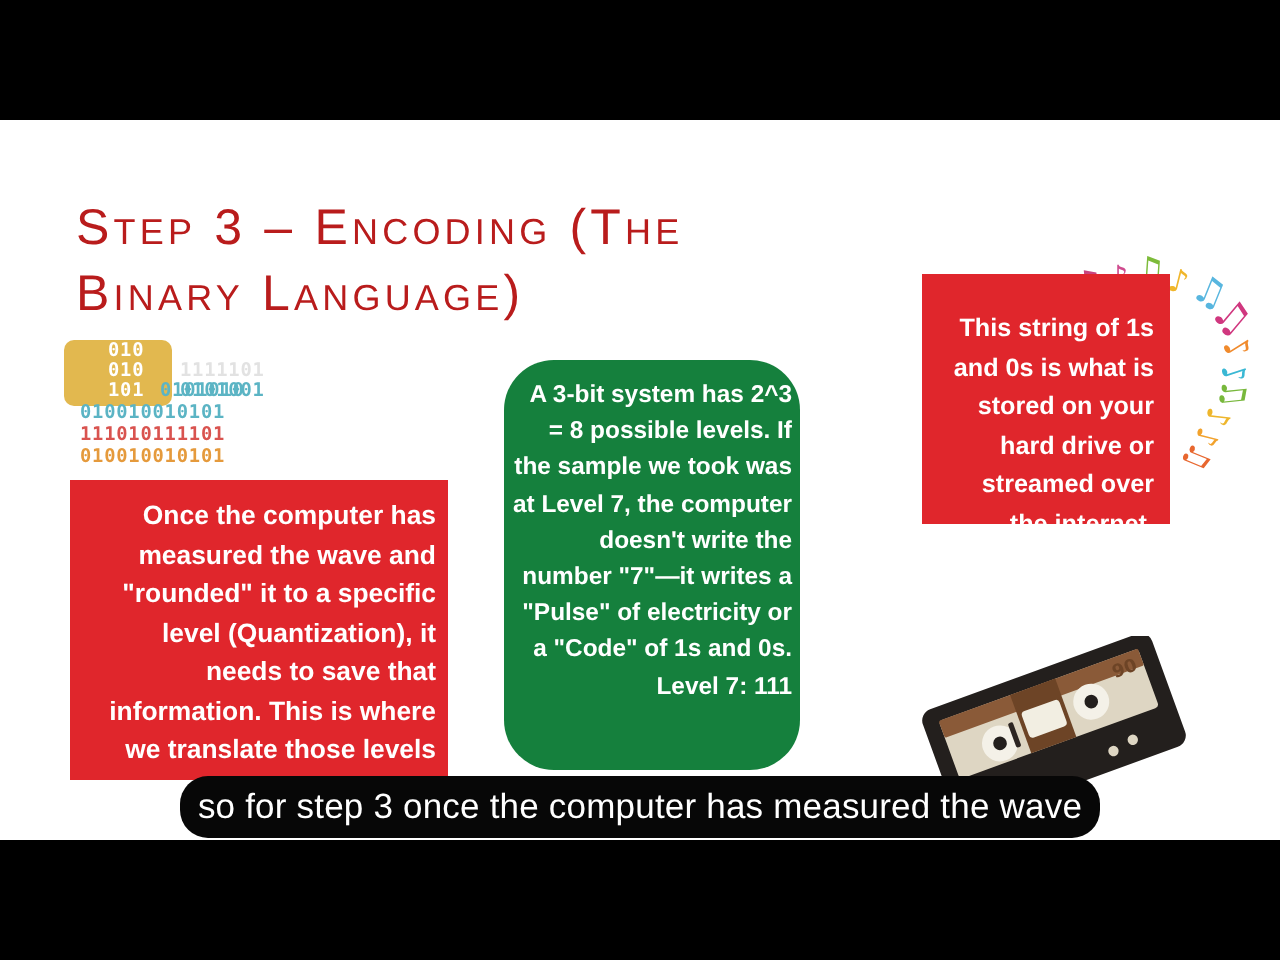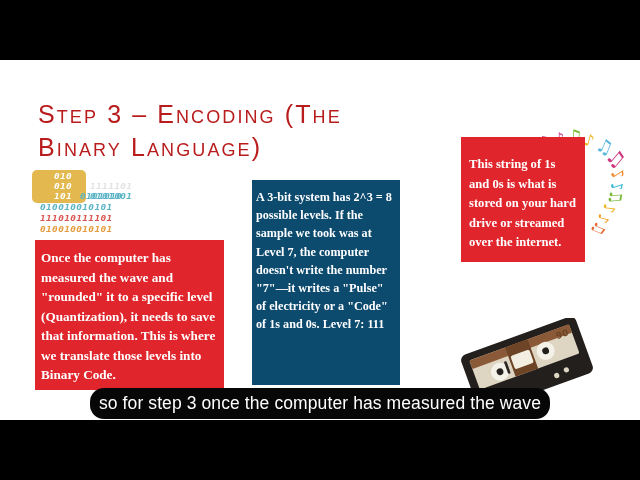--- a/index.html
+++ b/index.html
@@ -56,23 +56,23 @@
     font-family: "Liberation Sans", sans-serif;
     white-space: pre-line;
   }
 
   
   .red-box {
     position: absolute;
     background: #e0262c;
     color: #ffffff;
     font-weight: bold;
-    text-align: left;
+    text-align: right;
     box-sizing: border-box;
-    font-family: Liberation Serif, serif;
+    font-family: Liberation Sans, sans-serif;
   }
   #box-left {
     left: 35px;
     top: 180px;
     width: 189px;
     height: 150px;
     padding: 8px 6px 0 6px;
     font-size: 13.2px;
     line-height: 19.5px;
     z-index: 10;
@@ -117,21 +117,20 @@
     border-radius: 5px;
   }
   .bin-row {
     position: absolute;
     font-family: "DejaVu Sans Mono", monospace;
     font-size: 9.4px;
     font-weight: bold;
     letter-spacing: 0.4px;
     white-space: pre;
     line-height: 10.2px;
-    font-style: italic;
   }
   #chip-digits {
     left: 22px;
     top: 3px;
     color: #ffffff;
     z-index: 3;
   }
 
   
   #music-notes {
@@ -246,21 +245,21 @@
           <circle cx="99" cy="67" r="2.6" fill="#ded6c3"></circle>
           <circle cx="110" cy="65" r="2.6" fill="#ded6c3"></circle>
           <text x="31" y="68" font-family="DejaVu Sans, sans-serif" font-size="9" font-weight="bold" fill="#ded6c3">B</text>
           <text x="112" y="33" font-family="DejaVu Sans, sans-serif" font-size="9" font-weight="bold" fill="#6d4426">90</text>
         </g>
       </svg>
     </div>
 
     <div class="red-box" id="box-right" style="background: rgb(224, 38, 44);">This string of 1s and 0s is what is stored on your hard drive or streamed over the internet.</div>
 
-    <div class="red-box" id="box-middle" style="background: #0c4a6e;">A 3-bit system has 2^3 = 8 possible levels. If the sample we took was at Level 7, the computer doesn't write the number "7"—it writes a "Pulse" of electricity or a "Code" of 1s and 0s.
+    <div class="red-box" id="box-middle" style="background: #15803d; border-radius: 25px;">A 3-bit system has 2^3 = 8 possible levels. If the sample we took was at Level 7, the computer doesn't write the number "7"—it writes a "Pulse" of electricity or a "Code" of 1s and 0s.
 Level 7: 111</div>
 
     <div class="red-box" id="box-left" style="background: rgb(224, 38, 44);">Once the computer has measured the wave and "rounded" it to a specific level (Quantization), it needs to save that information. This is where we translate those levels into Binary Code.</div>
 
   </div>
 
   <div id="caption-bar">
     <span id="caption-text" style="background: rgb(7, 7, 7); color: rgb(255, 255, 255); border-radius: 14px;">so for step 3 once the computer has measured the wave</span>
   </div>
 

